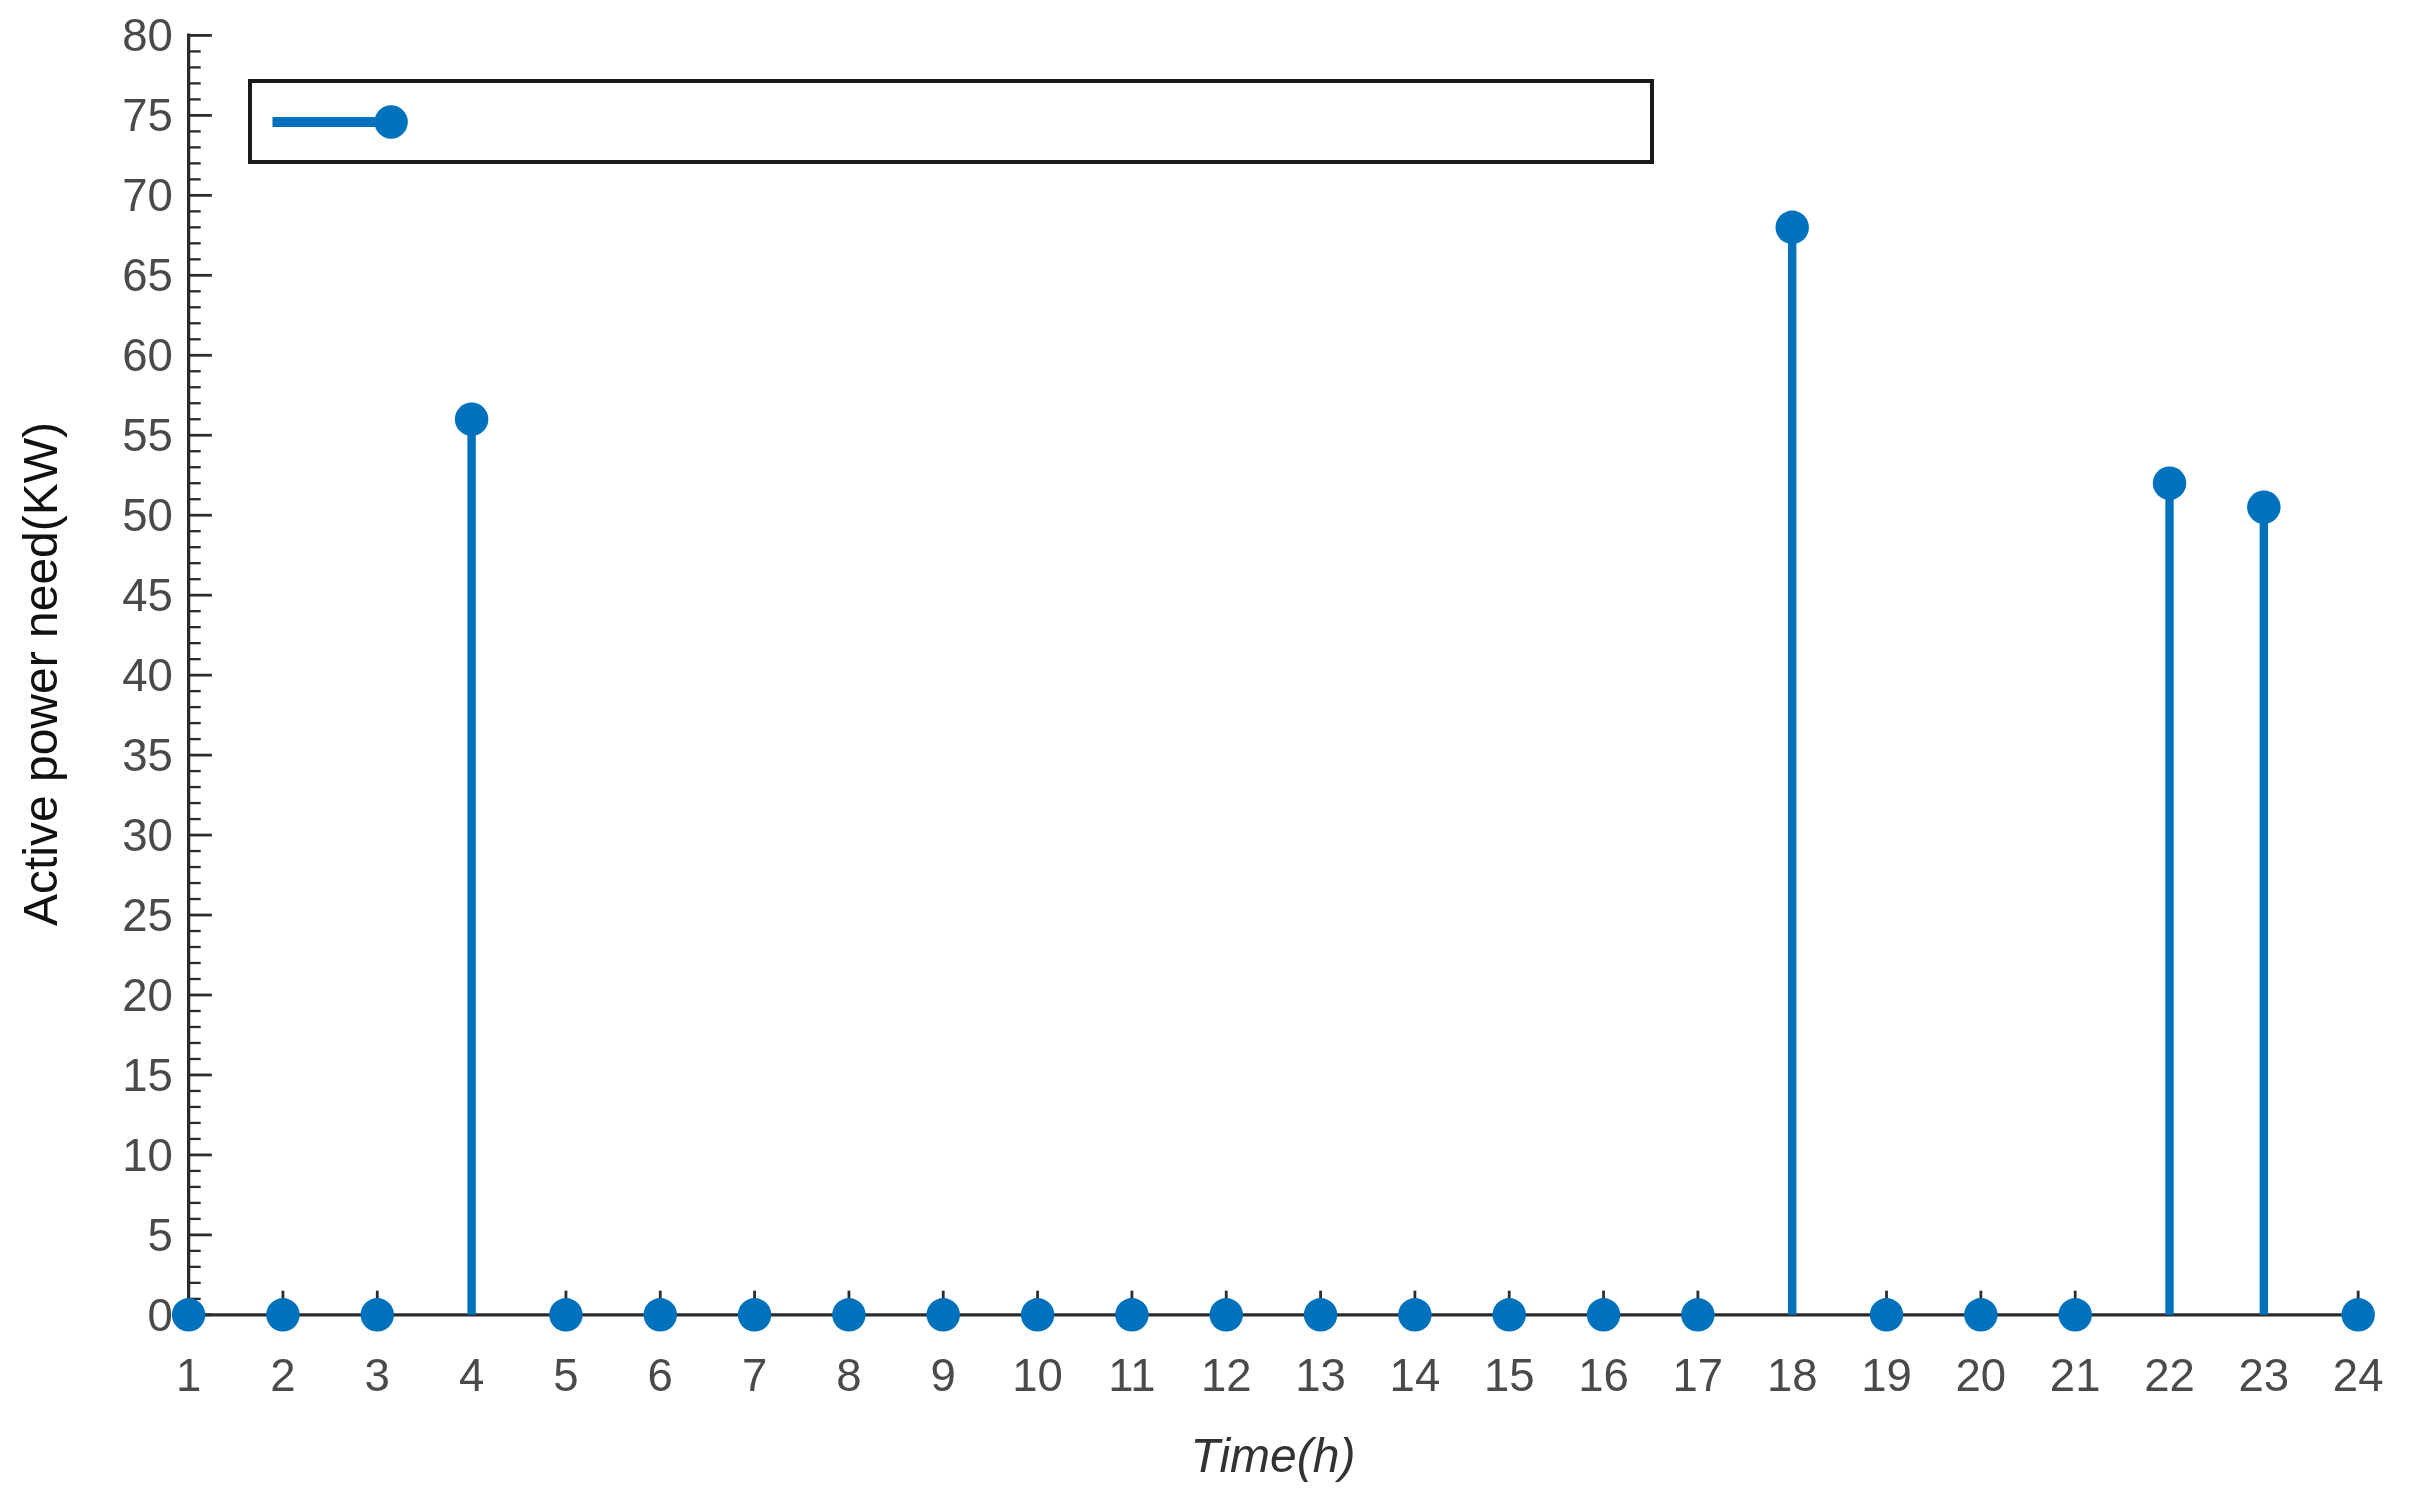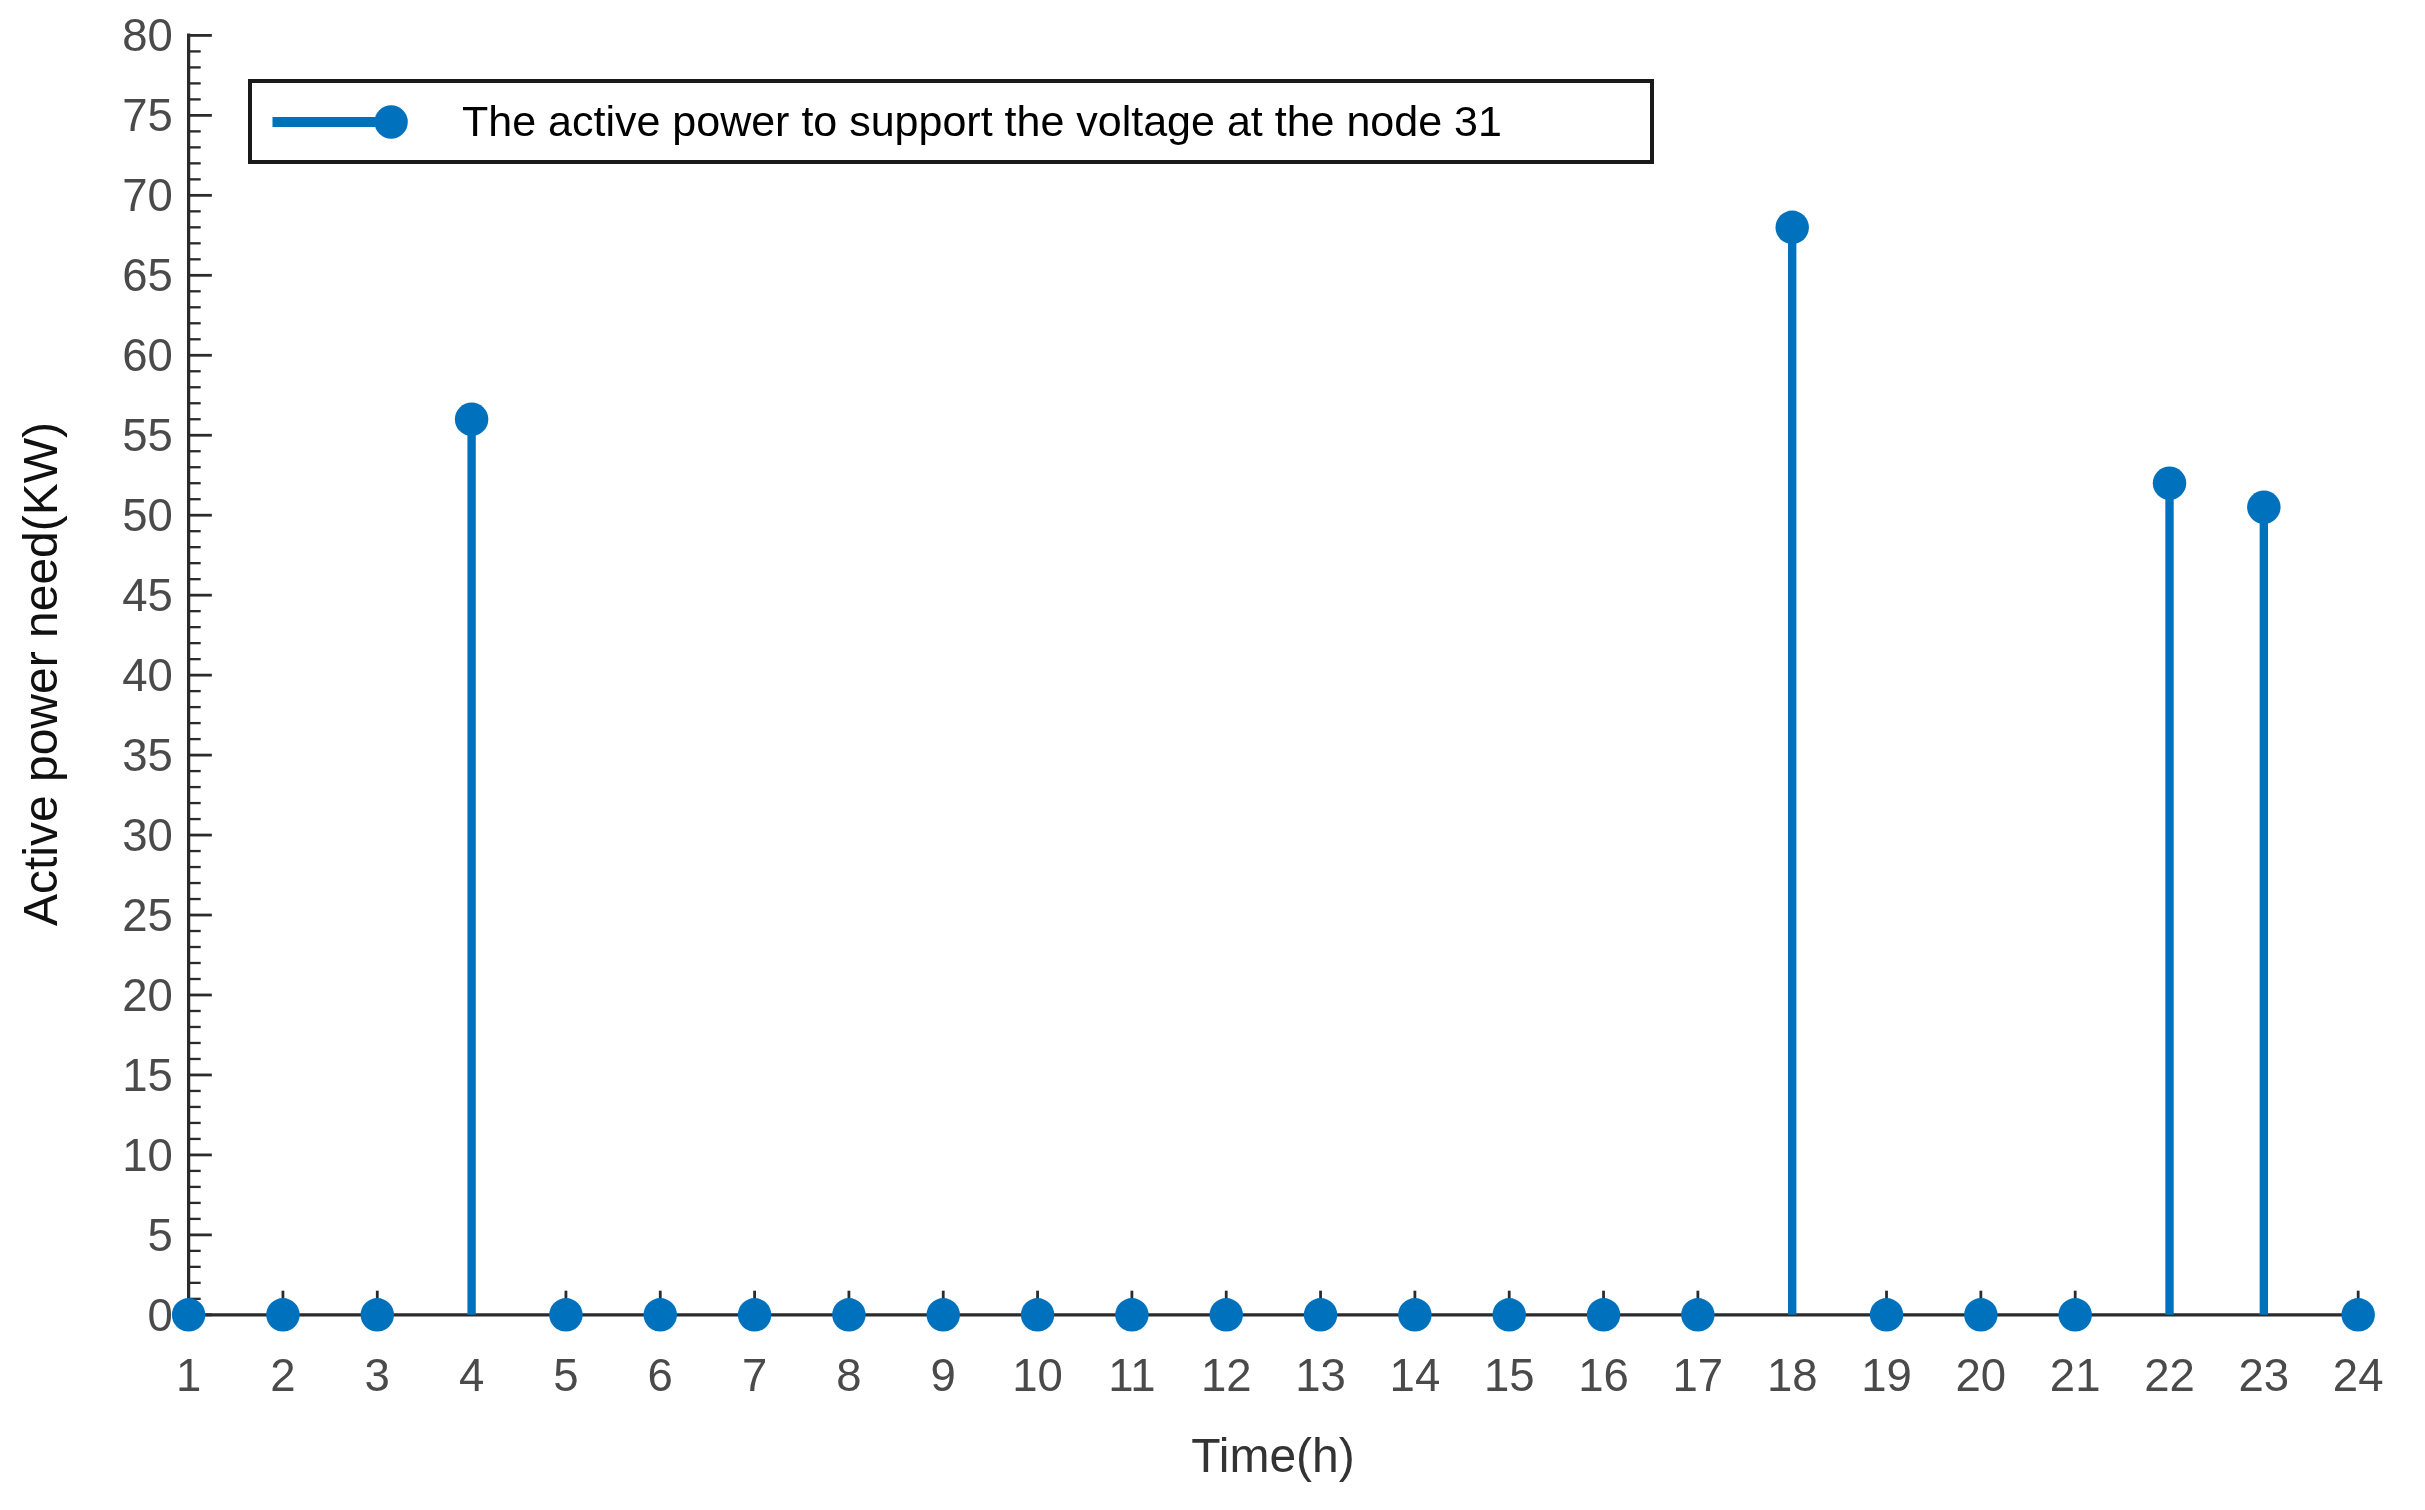--- a/index.html
+++ b/index.html
@@ -241,24 +241,23 @@
       <circle cx="2233.434782608696" cy="1415" r="18" fill="#0072BD"></circle>
       <line x1="2334.9565217391305" y1="1415" x2="2334.9565217391305" y2="519.95" stroke="#0072BD" stroke-width="9"></line>
       <circle cx="2334.9565217391305" cy="519.95" r="18" fill="#0072BD"></circle>
       <line x1="2436.478260869565" y1="1415" x2="2436.478260869565" y2="545.76875" stroke="#0072BD" stroke-width="9"></line>
       <circle cx="2436.478260869565" cy="545.76875" r="18" fill="#0072BD"></circle>
       <circle cx="2538" cy="1415" r="18" fill="#0072BD"></circle>
     </svg>
 
   <div class="axis-label ylabel" style="left:40px; top:674px;">Active power need(KW)</div>
 
-  <div class="axis-label xlabel" style="left:1273px; top:1455px;">Time(h)</div>
+  <div class="axis-label xlabel" style="left:1273px; top:1455px;font-style:italic;">Time(h)</div>
 
   <div class="legend" style="left:248px; top:79px; width:1406px; height:85px;">
     <svg class="legend-sample" width="158" height="76" viewBox="0 0 170 82">
       <line id="legend-line" x1="10" y1="41" x2="138" y2="41" stroke-width="11" stroke="#0072BD"></line>
       <circle id="legend-marker" cx="138" cy="41" r="18" fill="#0072BD"></circle>
     </svg>
-    <span class="legend-label">The active power to support the voltage at the node 31</span>
   </div>
 
 </div>
 
 
 </body></html>

